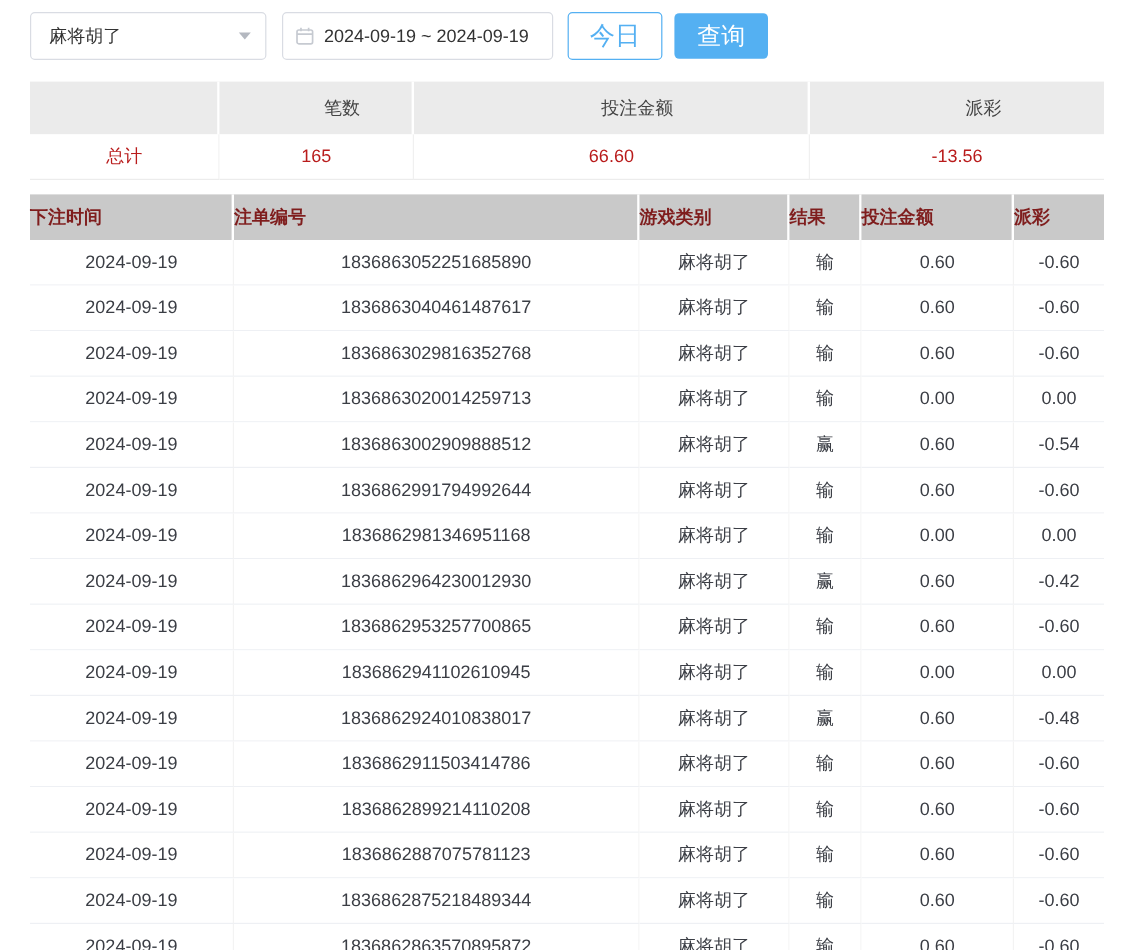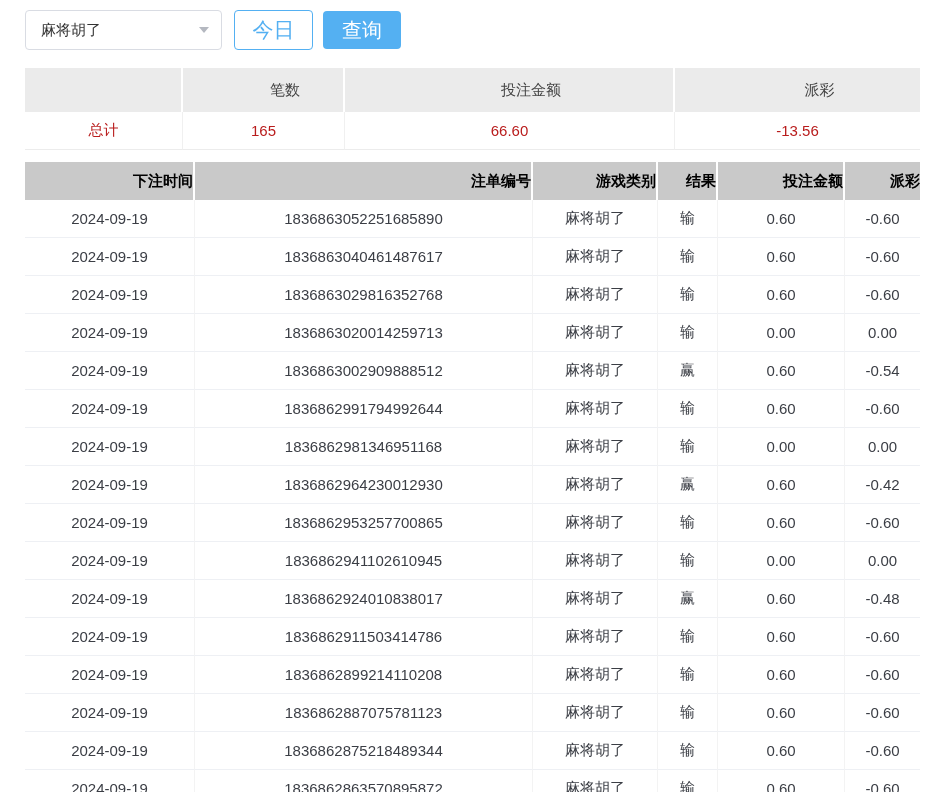--- a/index.html
+++ b/index.html
@@ -33,38 +33,49 @@
   .summary-table { margin:18px 0 0 25px; width:895px; }
   .summary-table th { background:#ebebeb; height:44px; font-weight:400; font-size:15px;
     color:#444; text-align:center; border-right:2px solid #fff;padding-left:44px; }
   .summary-table th:last-child { border-right:none; }
   .summary-table td { background:#fff; height:38px; text-align:center; font-size:15px;
     color:#b91c1c; border-right:1px solid #f0f0f0; border-bottom:1px solid #ececec; }
   .summary-table td:last-child { border-right:none; }
 
   
   .detail-table { margin:12px 0 0 25px; width:895px; }
-  .detail-table th { background:#c9c9c9; color:#000000; height:38px; font-size:15px;
-    font-weight:bold; text-align:right; border-right:2px solid #fff; }
+  .detail-table th { background:#c9c9c9; color:#7f1d1d; height:38px; font-size:15px;
+    font-weight:bold; text-align:left; border-right:2px solid #fff; }
   .detail-table th:last-child { border-right:none; }
   .detail-table td { height:38px; text-align:center; color:#3b3e45; font-size:15px;
     background:#fff; border-right:1px solid #f3f3f3; border-bottom:1px solid #eef0f4; }
   .detail-table td:last-child { border-right:none; }
 
   .neg { color:#f56c6c; }
 </style>
 </head>
 <body>
 
 <div class="controls">
   <div class="select-box">
     <span>麻将胡了</span>
     <span class="caret-down"></span>
   </div>
 
+  <div class="date-box">
+    <span class="cal-icon">
+      <svg width="16" height="16" viewBox="0 0 16 16">
+        <rect x="1.5" y="3" width="13" height="11.5" rx="1.5" fill="none" stroke="#c6cad1" stroke-width="1.4"></rect>
+        <line x1="1.5" y1="6.5" x2="14.5" y2="6.5" stroke="#c6cad1" stroke-width="1.4"></line>
+        <line x1="4.8" y1="1.2" x2="4.8" y2="4" stroke="#c6cad1" stroke-width="1.4"></line>
+        <line x1="11.2" y1="1.2" x2="11.2" y2="4" stroke="#c6cad1" stroke-width="1.4"></line>
+      </svg>
+    </span>
+    <span>2024-09-19 ~ 2024-09-19</span>
+  </div>
 
   <div class="btn-group">
     <div class="range-btn active">今日</div>
   </div>
 
   <button class="query-btn">查询</button>
 </div>
 
 <table class="summary-table">
   <colgroup>

